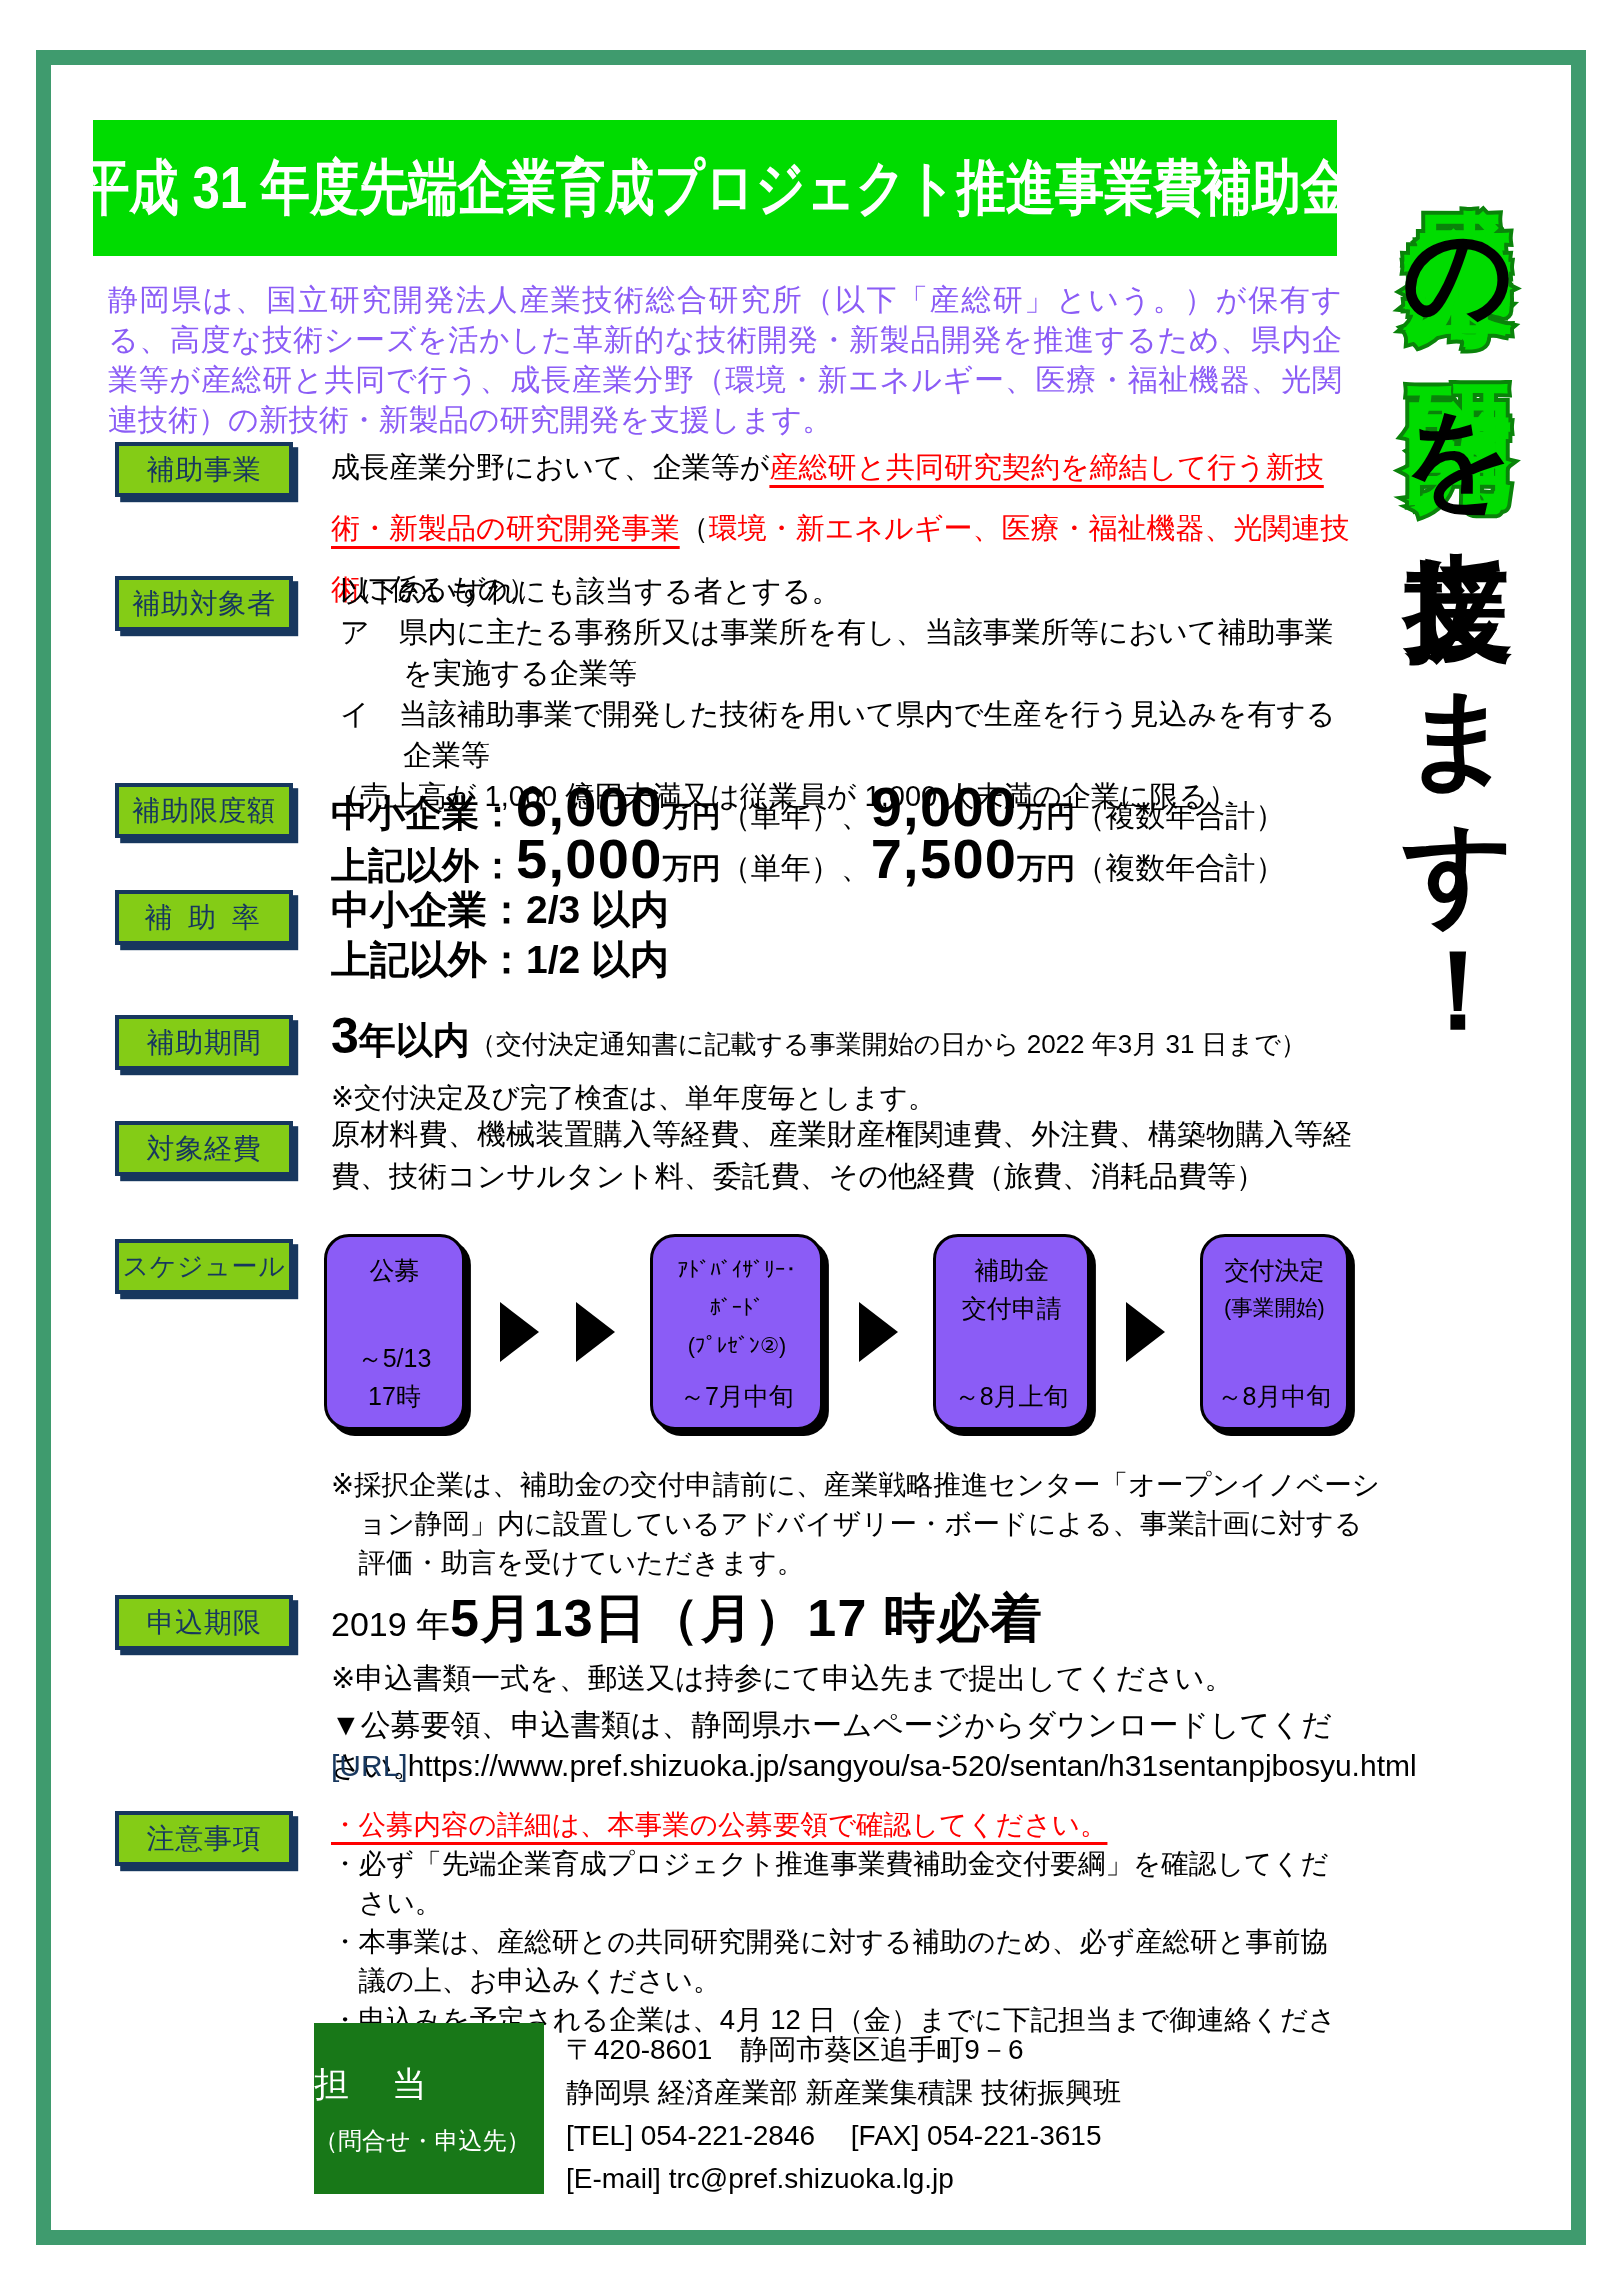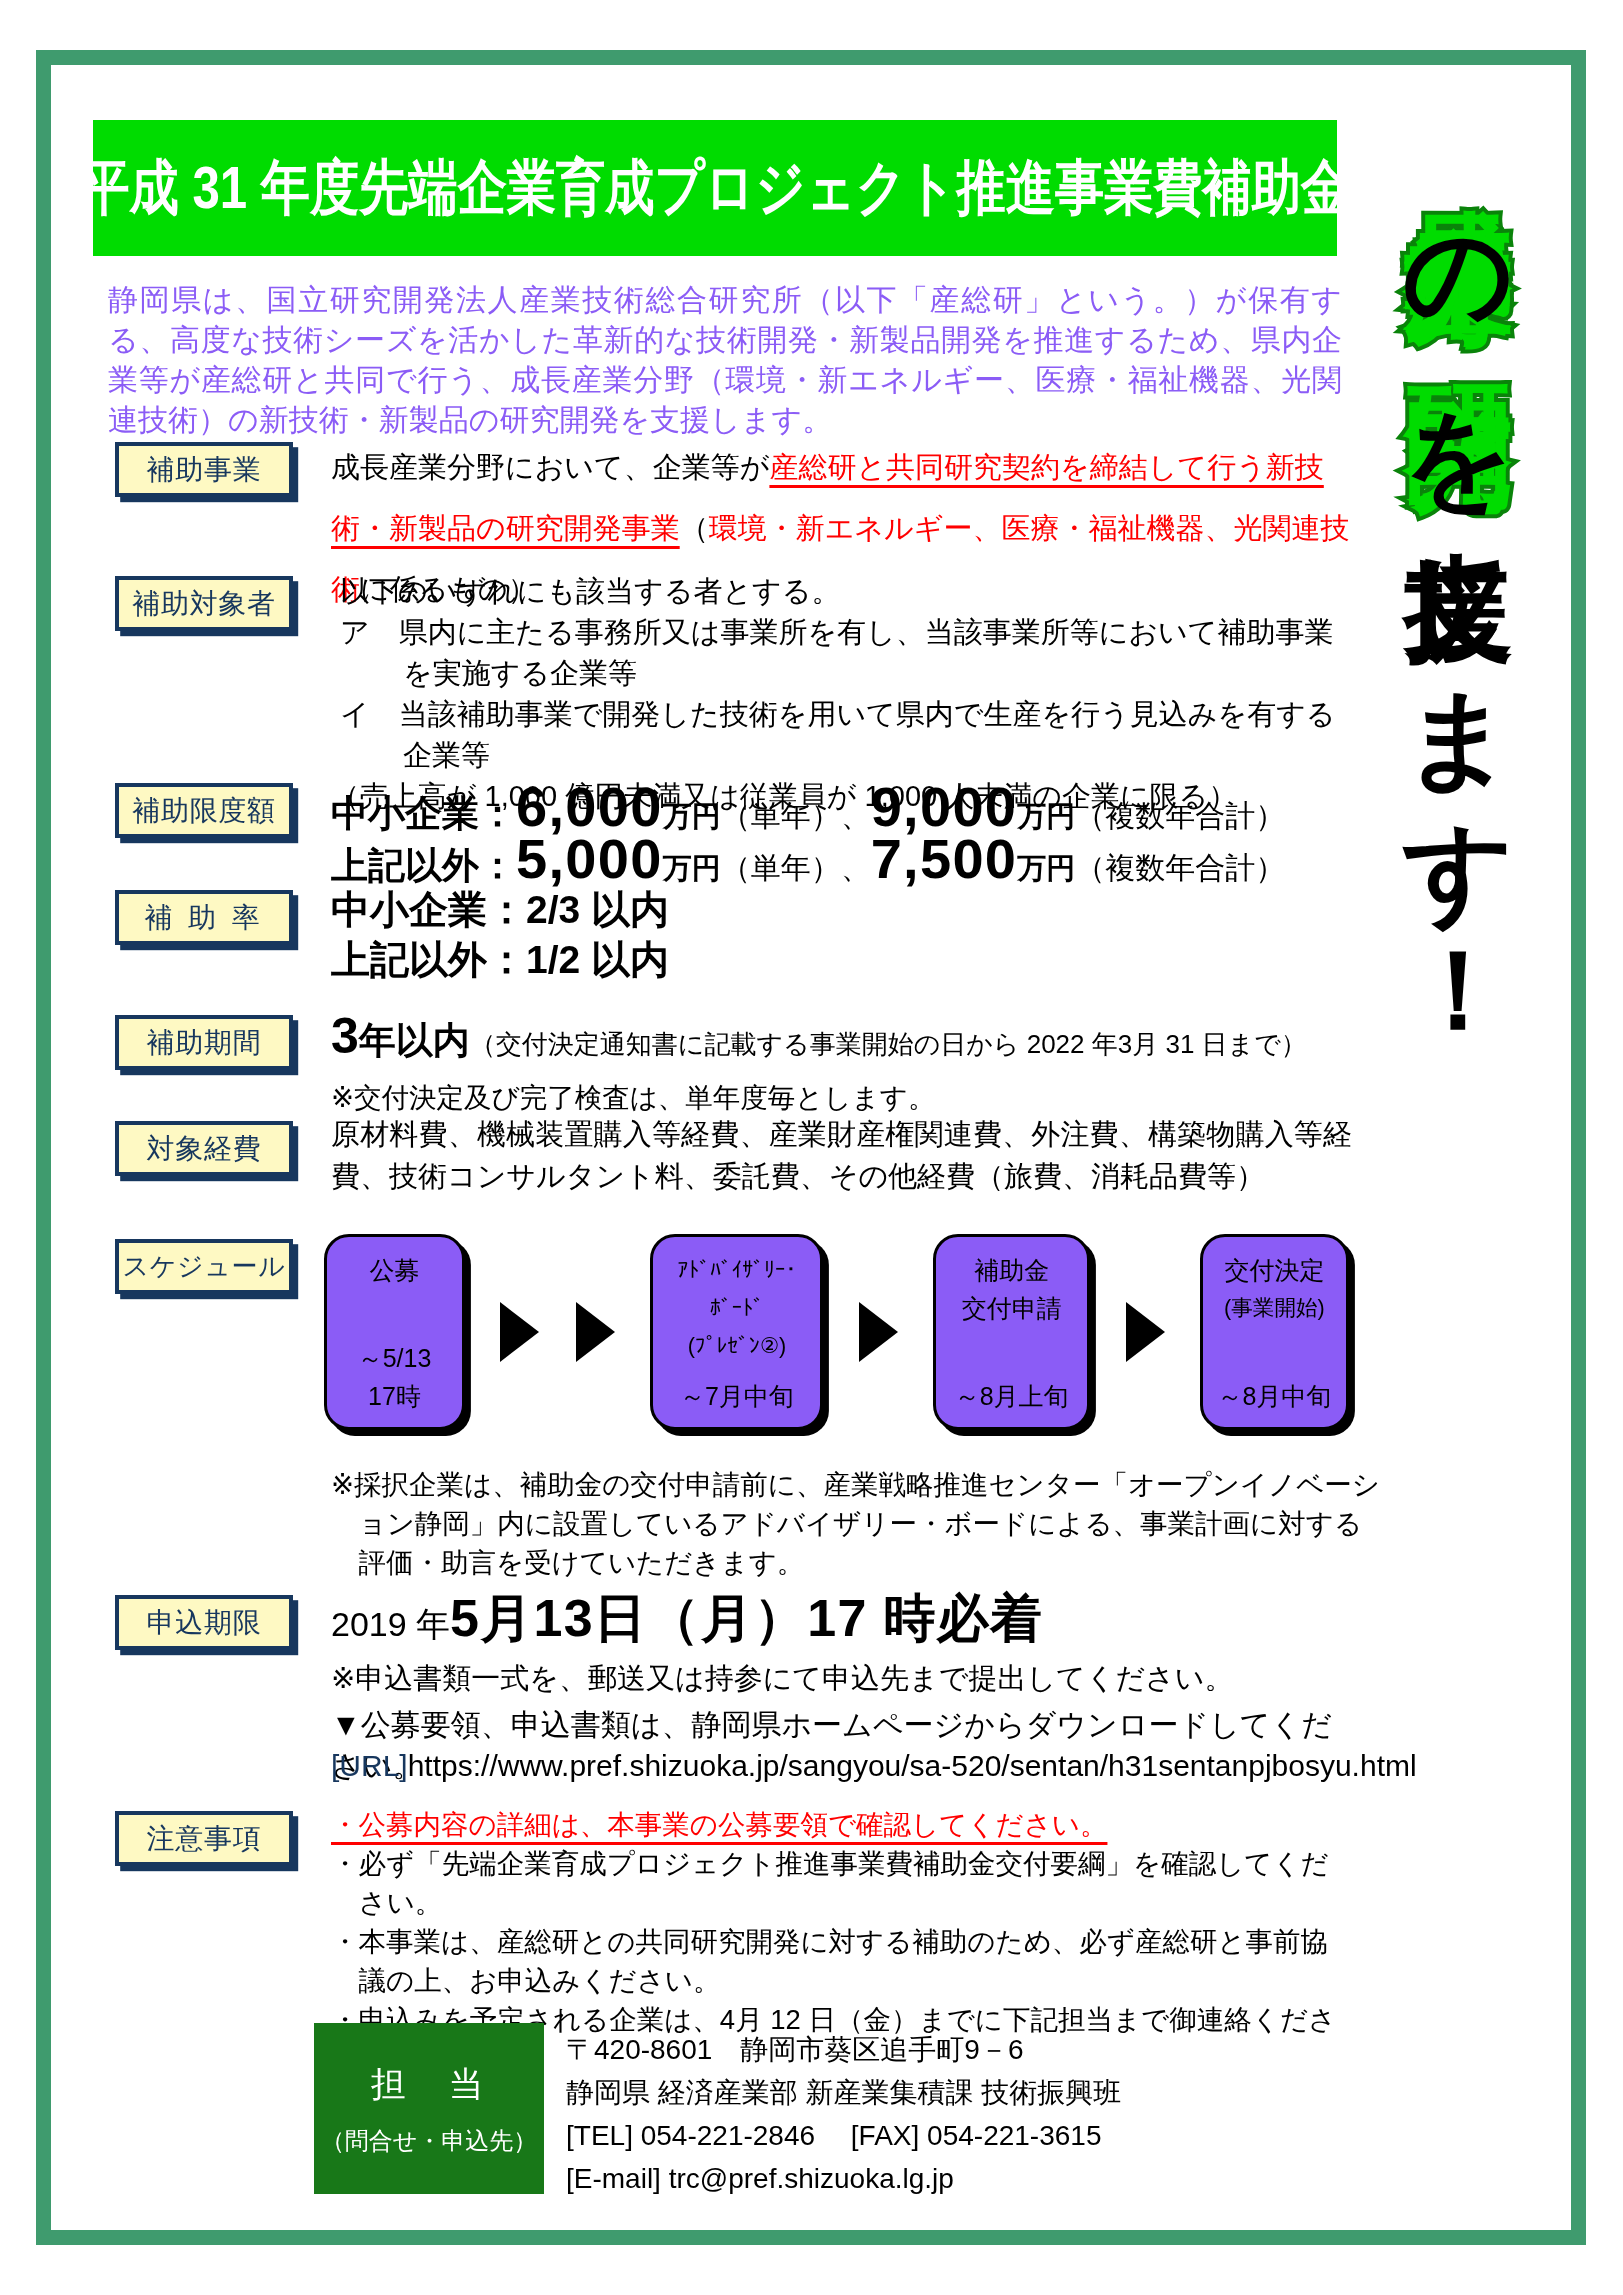--- a/index.html
+++ b/index.html
@@ -13,21 +13,21 @@
   
   .title-banner{position:absolute;left:93px;top:120px;width:1244px;height:136px;
         background:#00DC00;display:flex;align-items:center;justify-content:center;overflow:hidden;}
   .title-banner .t{white-space:nowrap;color:#ffffff;font-weight:bold;font-size:60px;
         transform:scaleX(0.82);letter-spacing:0px;}
 
   .intro{position:absolute;left:108px;top:280px;width:1234px;font-size:30px;line-height:40px;
         color:#8b5cf6;text-align:justify;}
 
   
-  .label-box{position:absolute;left:115px;width:178px;height:55px;background:#fef9c3;
+  .label-box{position:absolute;left:115px;width:178px;height:55px;background:#84cc16;
         border:4.6px solid #17375E;box-shadow:5.2px 5.2px 0 0 #17375E;box-sizing:border-box;
         display:flex;align-items:center;justify-content:center;
         color:#17375E;font-size:28px;font-weight:500;letter-spacing:0.7px;white-space:nowrap;}
 
   .content{position:absolute;color:#000;}
 
   .red{color:#FF0000;}
   .red-u{color:#FF0000;text-decoration:underline;text-decoration-color:#FF0000;
          text-decoration-thickness:2.6px;text-underline-offset:7.9px;}
   .navy{color:#17375E;}
@@ -69,21 +69,21 @@
   .dl-big{font-size:52px;font-weight:bold;letter-spacing:1.3px;}
 
   .plain-44{font-size:29px;line-height:39px;}
   .plain-46{font-size:30px;line-height:41px;}
 
   .notes-list{font-size:27.5px;line-height:39px;}
   .notes-list div{margin-bottom:0px;}
 
   
   .contact-box{position:absolute;left:314px;top:2023px;width:230px;height:171px;background:#187818;
-        display:flex;flex-direction:column;align-items:center;justify-content:center;gap:17px;
+        display:flex;flex-direction:column;justify-content:center;gap:17px;
         color:#fff;}
   .contact-box .c1{font-size:35px;letter-spacing:3.9px;}
   .contact-box .c2{font-size:24px;}
   .contact-info{position:absolute;left:566px;top:2028px;font-size:28px;line-height:43px;color:#000;}
 
   
   .vertical-banner{position:absolute;left:1352px;top:120px;height:2114px;
         writing-mode:vertical-rl;text-orientation:upright;
         font-weight:bold;font-size:109px;line-height:216px;letter-spacing:7.9px;white-space:nowrap;}
   .vg{color:#00DC00;-webkit-text-stroke:7.9px #0A830A;paint-order:stroke fill;}

